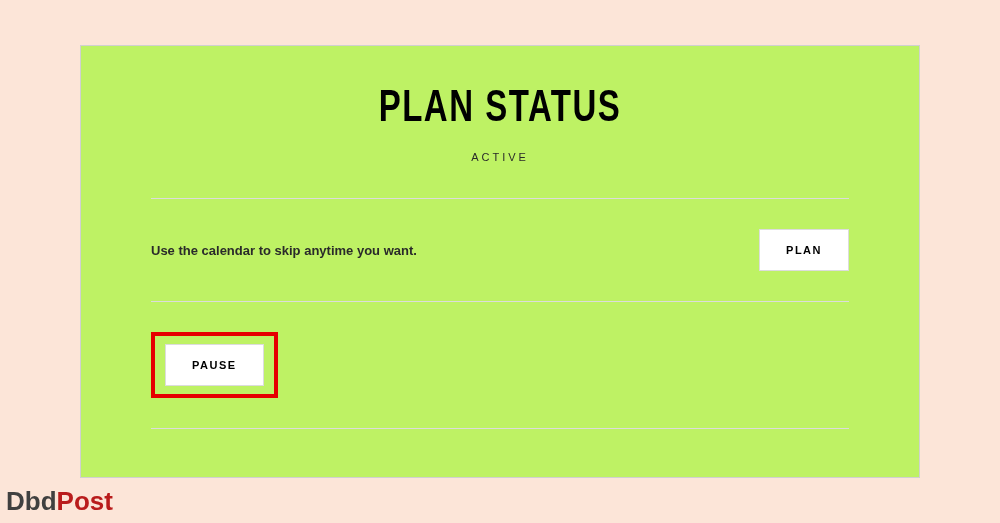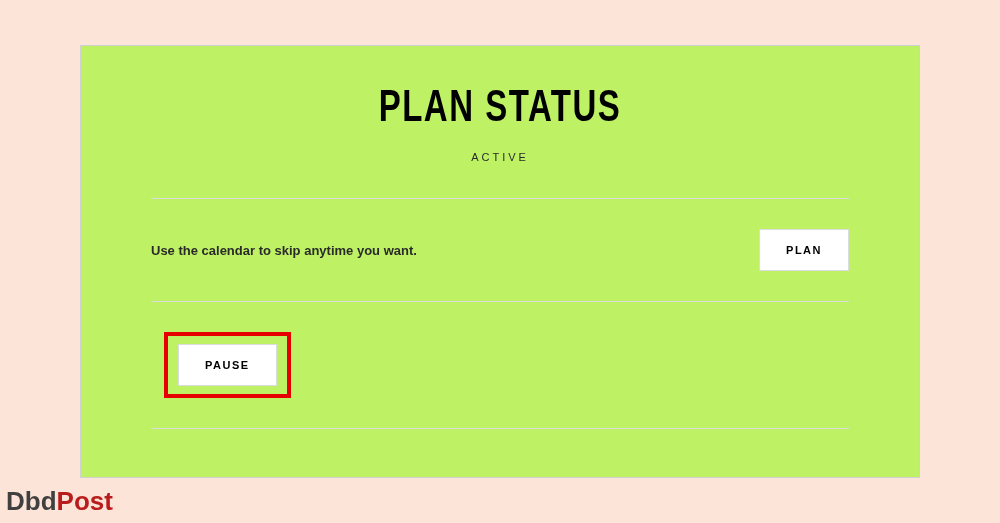--- a/index.html
+++ b/index.html
@@ -85,21 +85,20 @@
       letter-spacing: 1.5px;
       color: #000000;
       cursor: pointer;
       font-family: Arial, Helvetica, sans-serif;
     }
     
     .highlight-box {
       border: 4px solid #e60000;
       padding: 8px 10px;
       display: inline-block;
-      margin-left: 13px;
     }
     
     .bottom-border {
       border-top: 1px solid #dcdcdc;
       margin: 0;
     }
     
     .watermark {
       position: absolute;
       bottom: 6px;

